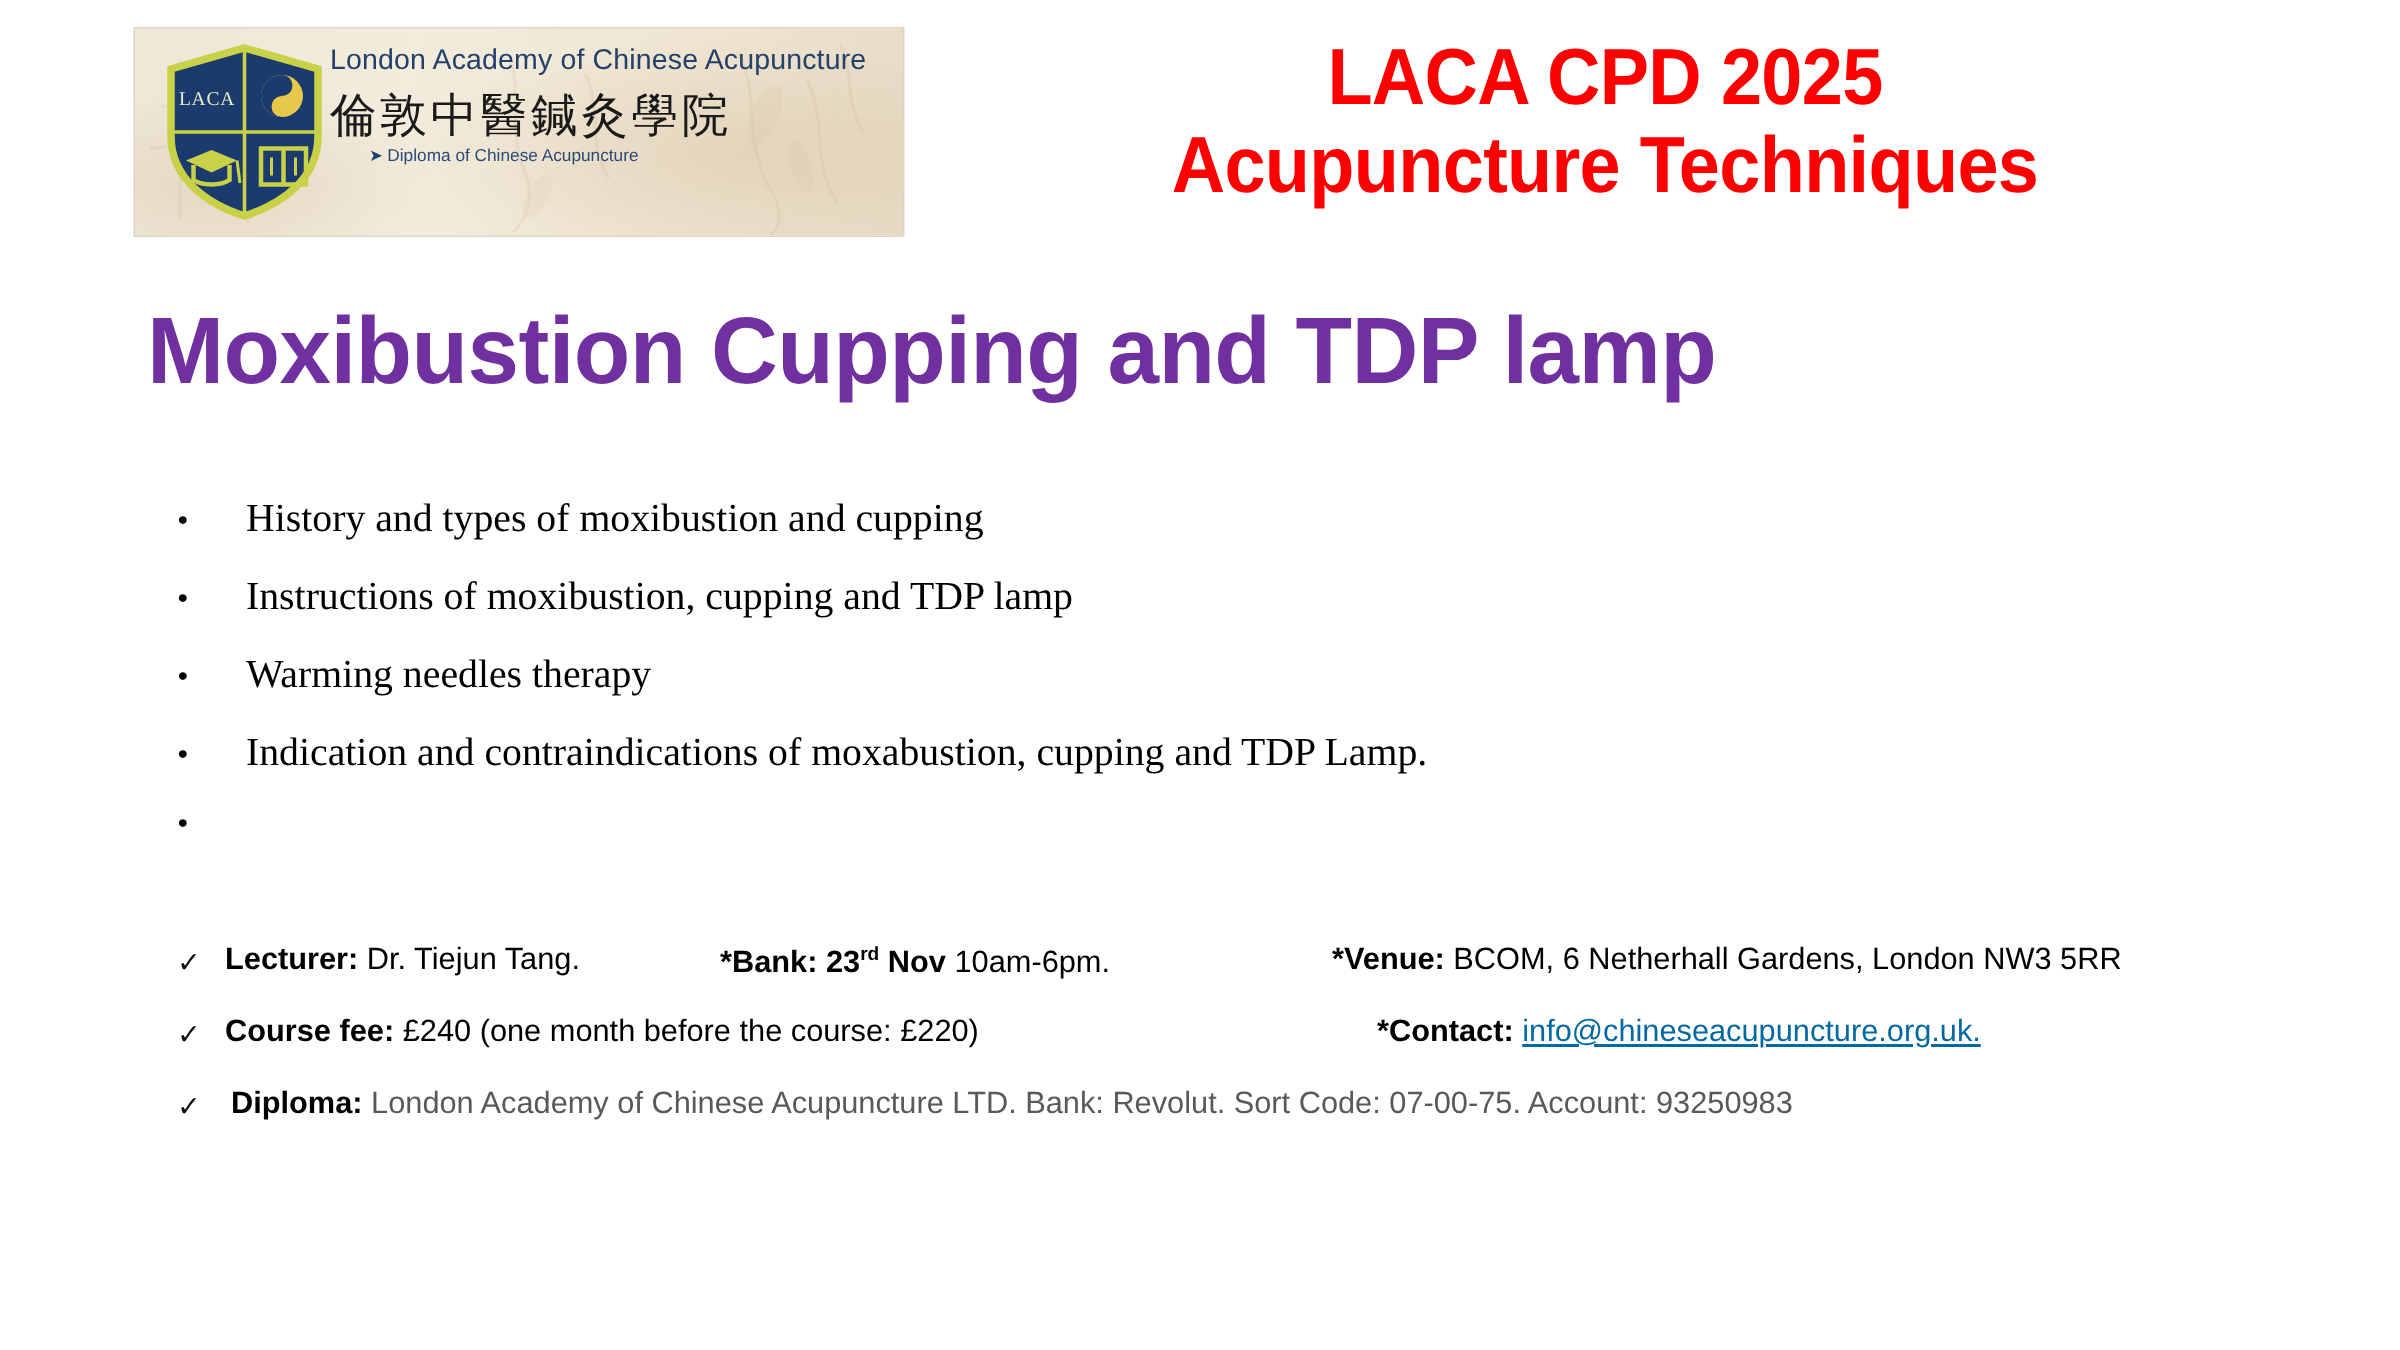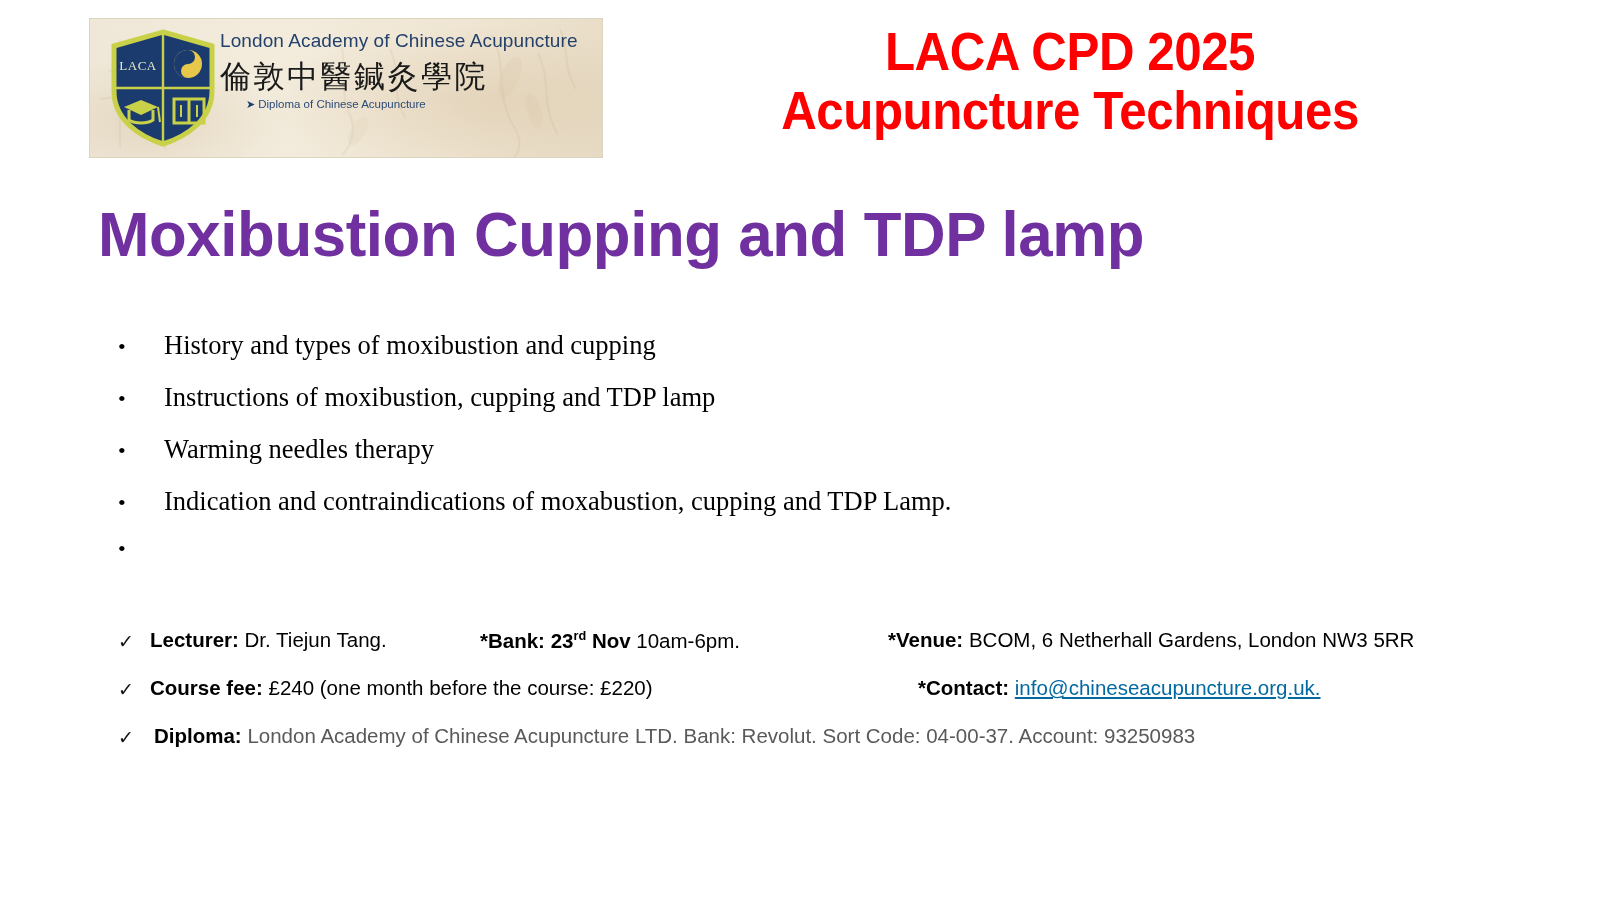--- a/index.html
+++ b/index.html
@@ -304,17 +304,17 @@
     <span class="detail-seg" style="left:800px;">
       <span class="lbl">*Contact:</span>
       <a class="email-link" href="#">info@chineseacupuncture.org.uk.</a>
     </span>
   </div>
 
   <div class="detail-row">
     <span class="check">✓</span>
     <span class="detail-seg" style="left:36px;">
       <span class="lbl">Diploma:</span>
-      <span class="val payment-val">London Academy of Chinese Acupuncture LTD. Bank: Revolut. Sort Code: 04-00-37. Account: 93250983</span>
+      <span class="val payment-val">London Academy of Chinese Acupuncture LTD. Bank: Revolut. Sort Code: 07-00-75. Account: 93250983</span>
     </span>
   </div>
 
 </div>
 
 </body></html>

